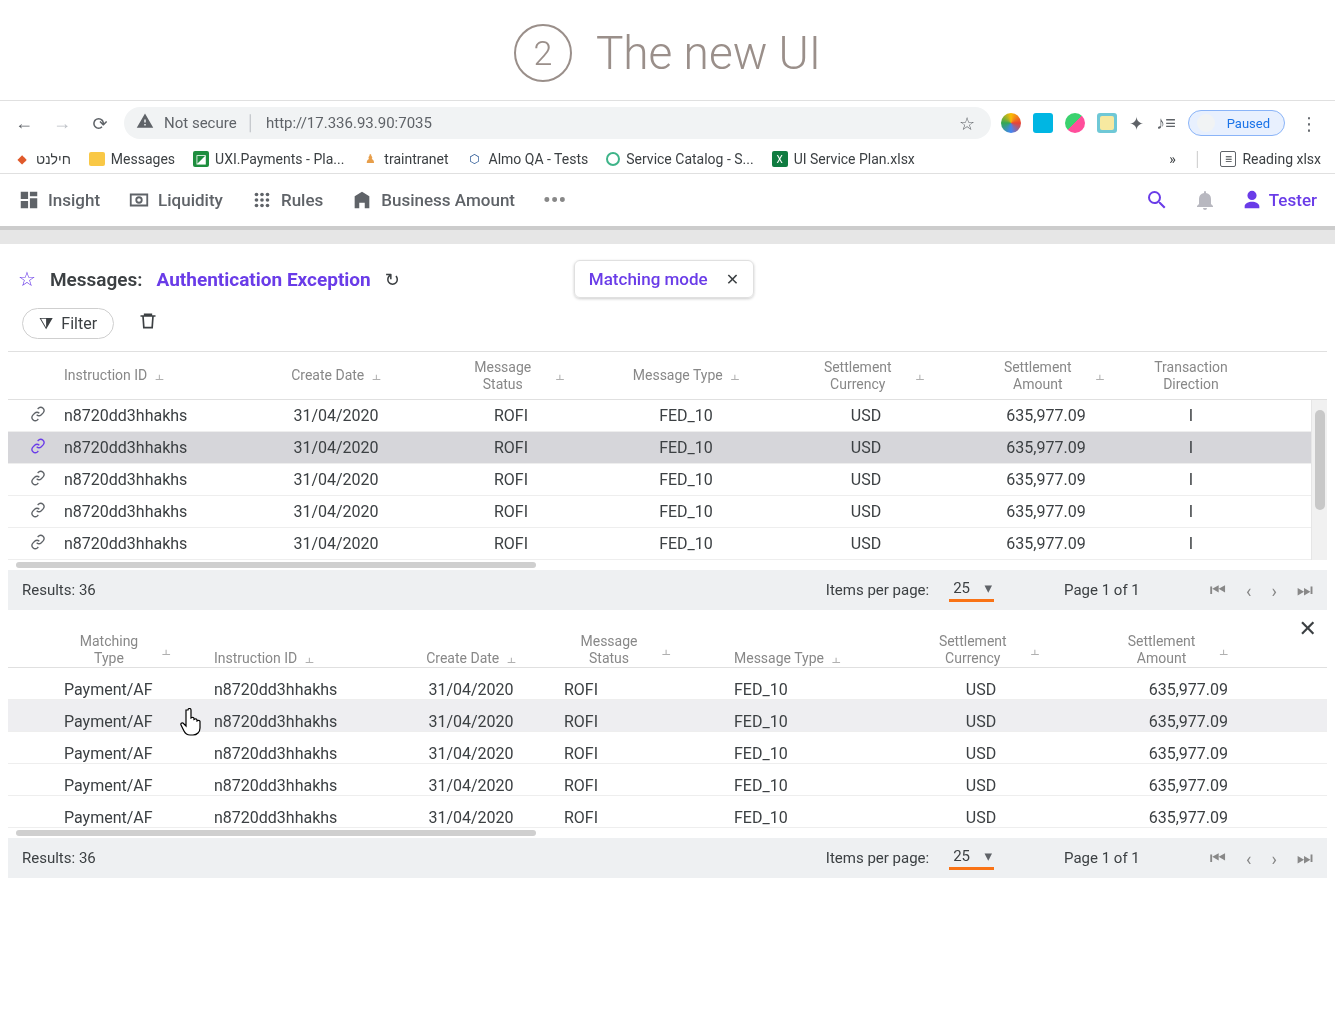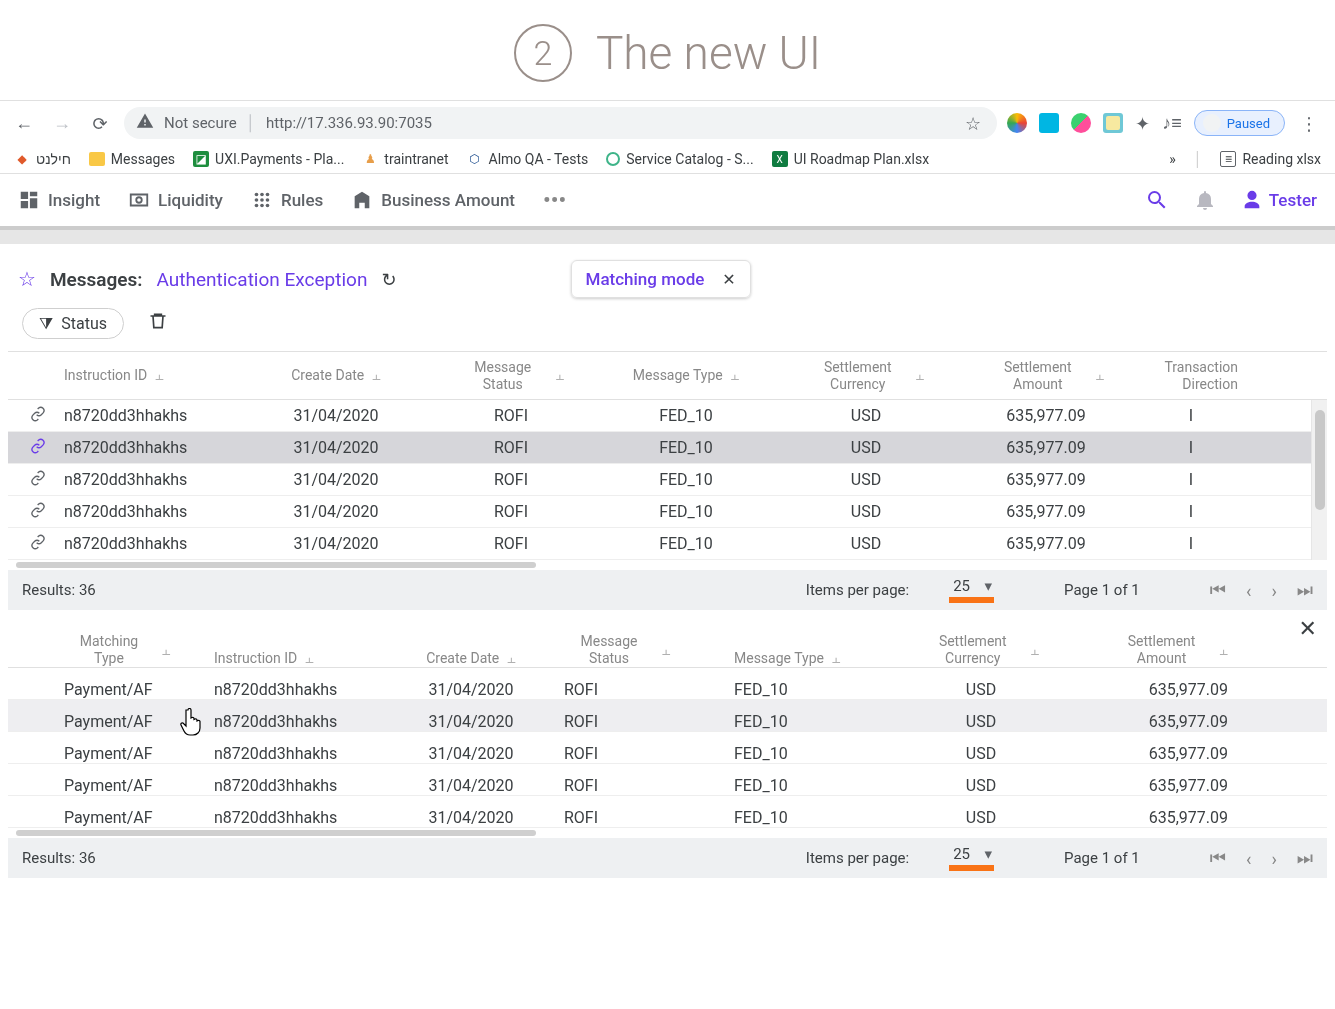--- a/index.html
+++ b/index.html
@@ -64,21 +64,21 @@
   .star-icon { color:#5f6368; font-size:18px; margin-left:auto; padding:0 4px;}
   .ext-icons { display:flex; align-items:center; gap:12px; padding-right:4px;}
   .ext-dot { width:20px; height:20px; border-radius:50%;}
   .paused-pill {
     border:1px solid #8ab4f8;
     background:#e8f0fe;
     color:#1a73e8;
     border-radius:16px;
     padding:3px 14px 3px 8px;
     font-size:13px;
-    display:flex; align-items:center; gap:6px;
+    display:flex; align-items:center; gap:12px;
   }
   .menu-dots { font-size:18px; color:#5f6368; width:24px; text-align:center;}
   
   .bookmarks-bar {
     display:flex;
     align-items:center;
     gap:18px;
     padding:6px 14px;
     font-size:14px;
     color:#3c4043;
@@ -118,21 +118,21 @@
   .user-chip { display:flex; align-items:center; gap:6px; color:#6a3ce8; font-weight:500; font-size:17px;}
   
   .gray-strip { height:14px; background:#e6e6e6;}
   .content { padding:16px 8px 0 8px; }
   .page-header {
     display:flex; align-items:center; gap:14px;
     padding:0 10px 10px 10px;
   }
   .star-outline { color:#6a3ce8; font-size:20px;}
   .msg-label { font-size:19px; font-weight:600; color:#3c4043;}
-  .msg-name { font-size:19px; font-weight:400; color:#6a3ce8;}
+  .msg-name { font-size:19px; font-weight:700; color:#6a3ce8;}
   .refresh-ic { font-size:18px; color:#3c4043;}
   .mode-chip {
     margin-left:160px;
     border:1px solid #e0e0e0;
     box-shadow:0 1px 3px rgba(0,0,0,.2);
     border-radius:6px;
     padding:8px 14px;
     display:flex; align-items:center; gap:18px;
     color:#6a3ce8; font-size:17px; font-weight:500;
   }
@@ -199,24 +199,23 @@
     display:flex; align-items:center;
     padding:0 14px;
     font-size:15px; color:#3c4043;
     gap:20px;
   }
   .footer-bar .spacer{flex:1;}
   .page-sel {
     display:flex; align-items:flex-end; gap:8px;
   }
   .page-sel-val {
-    border-bottom:6px solid #f97316;
+    border-bottom:3px solid #f97316;
     padding:0 24px 2px 4px;
     position:relative;
-    margin-left:20px;
   }
   .page-sel-val::after{
     content:"▾"; position:absolute; right:2px; top:0; color:#5f6368;
   }
   .pager { display:flex; align-items:center; gap:20px; color:#888; font-size:18px;}
   
   .grid2-wrap { position:relative; padding-top:10px;}
   .close-grid2 {
     position:absolute; right:10px; top:6px;
     font-size:22px; color:#3c4043; cursor:pointer;
@@ -311,21 +310,21 @@
     <span class="bm-item">
         <span class="bm-ico" style="color:#1a4b8c;">⬡</span>
         <span>Almo QA - Tests</span>
       </span>
     <span class="bm-item">
         <span class="bm-ico" style="border:2px solid #3eb489;border-radius:50%;width:14px;height:14px;"></span>
         <span>Service Catalog - S...</span>
       </span>
     <span class="bm-item">
         <span class="bm-ico" style="background:#107c41;color:#fff;border-radius:2px;font-size:10px;">X</span>
-        <span>UI Roadmap Plan.xlsx</span>
+        <span>UI Service Plan.xlsx</span>
       </span>
     <span class="bm-spacer"></span>
     <span class="bm-item">»</span>
     <span style="color:#ccc;">│</span>
     <span class="bm-item">
         <span class="bm-ico" style="border:1px solid #5f6368;border-radius:2px;">≡</span>
         <span>Reading xlsx</span>
       </span>
   </div>
 </div>
@@ -404,21 +403,21 @@
     <span class="refresh-ic">↻</span>
     <span class="mode-chip">
       <span>Matching mode</span>
       <span class="x">✕</span>
     </span>
   </div>
 
   <div class="actions-row">
     <span class="filter-btn">
       <span>⧩</span>
-      <span>Status</span>
+      <span>Filter</span>
     </span>
     <span class="trash-ic">
       <svg viewBox="0 0 24 24" width="20" height="20" fill="none" stroke="#3c4043" stroke-width="2">
           <path d="M3 6h18M8 6V4h8v2M6 6l1 14h10l1-14"></path>
         </svg>
     </span>
   </div>
 
   <div class="grid" style="position:relative;">
     <div class="grid-header">
@@ -454,21 +453,21 @@
           </div>
         </div>
       <div class="cell c-amt">
           <div class="hdr-cell">
             <span style="display:inline-block;max-width:100px;">Settlement Amount</span>
             <span class="pin-ic">⫠</span>
           </div>
         </div>
       <div class="cell c-dir">
           <div class="hdr-cell">
-            <span style="display:inline-block;max-width:100px;text-align:right;">Transaction Direction</span>
+            <span style="display:inline-block;max-width:100px;">Transaction Direction</span>
           </div>
         </div>
     </div>
     <div id="top-rows">
         <div class="grid-row">
           <div class="cell c-icon">
             <span class="link-ic" style="color:#5f6368;"><svg viewBox="0 0 24 24">
                 <path d="M10 13a5 5 0 007 0l3-3a5 5 0 00-7-7l-1.5 1.5M14 11a5 5 0 00-7 0l-3 3a5 5 0 007 7l1.5-1.5" fill="none" stroke="currentColor" stroke-width="2"></path>
               </svg></span>
           </div>

